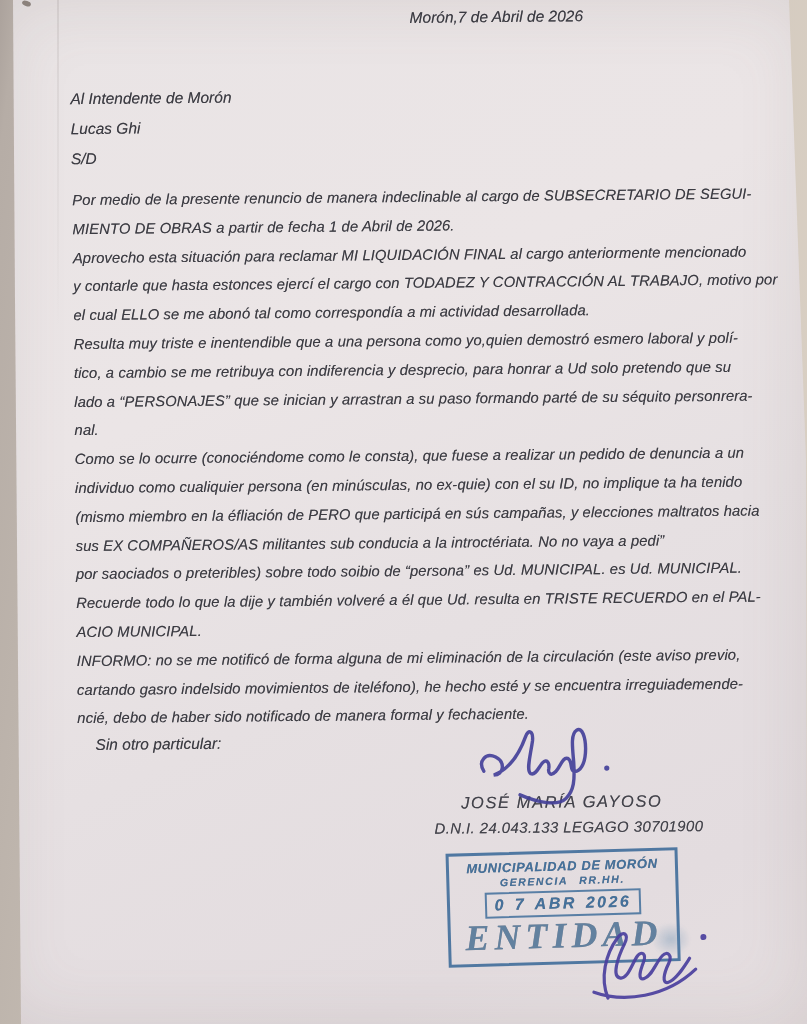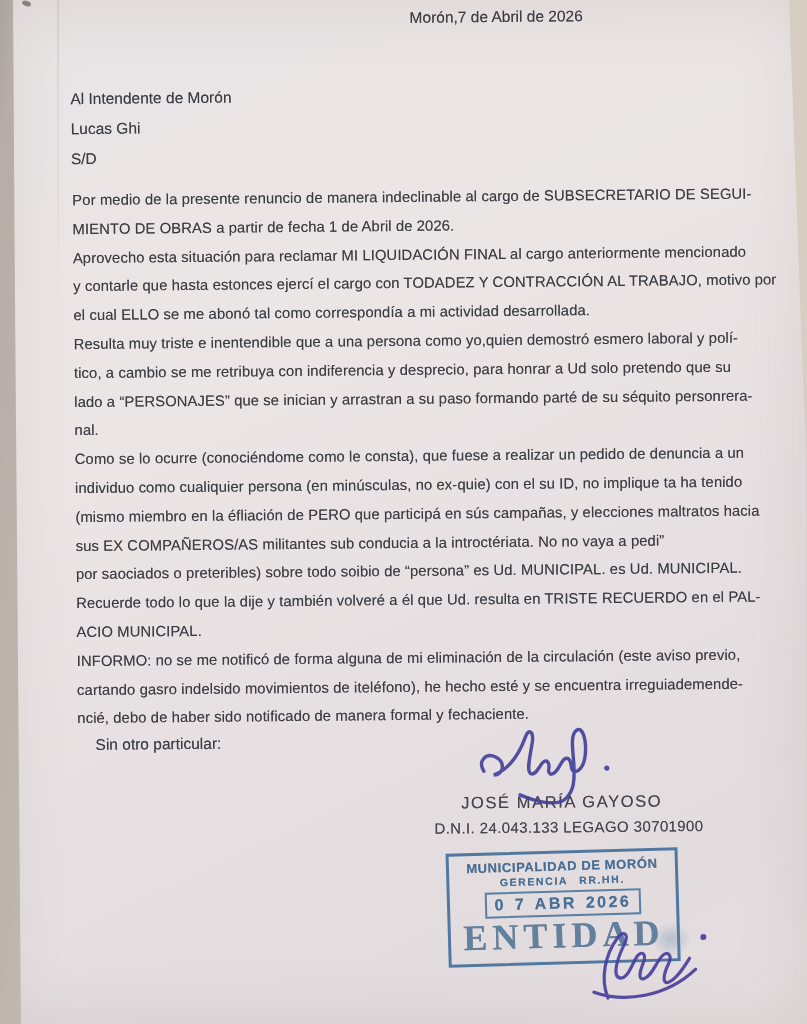--- a/index.html
+++ b/index.html
@@ -12,20 +12,21 @@
   .scene {
     position:relative; width:807px; height:1024px;
     background:linear-gradient(97deg,#aba29c 0%, #b6ada6 2%, #c3bab1 20%, #d2c9be 75%, #dbd1c5 100%);
     overflow:hidden;
   }
   .paper {
     position:absolute; inset:0;
     background:linear-gradient(155deg,#e9e4e5 0%, #ebe5e6 35%, #e6e0e2 60%, #e3dcdf 85%, #e6dfe1 100%);
     clip-path:polygon(13px 0px, 789px 0px, 806px 460px, 807px 1024px, 21px 1024px, 15px 300px);
     box-shadow:inset 0 0 70px rgba(115,100,95,0.14);
+    font-style:italic;
   }
   .crease {
     position:absolute; left:57px; top:0; width:2px; height:330px;
     background:linear-gradient(rgba(95,85,82,0.12), rgba(95,85,82,0));
   }
   .speck {
     position:absolute; left:22px; top:1px; width:9px; height:5px;
     background:#6f645c; border-radius:50%; transform:rotate(18deg); opacity:.75;
   }
   .content {

